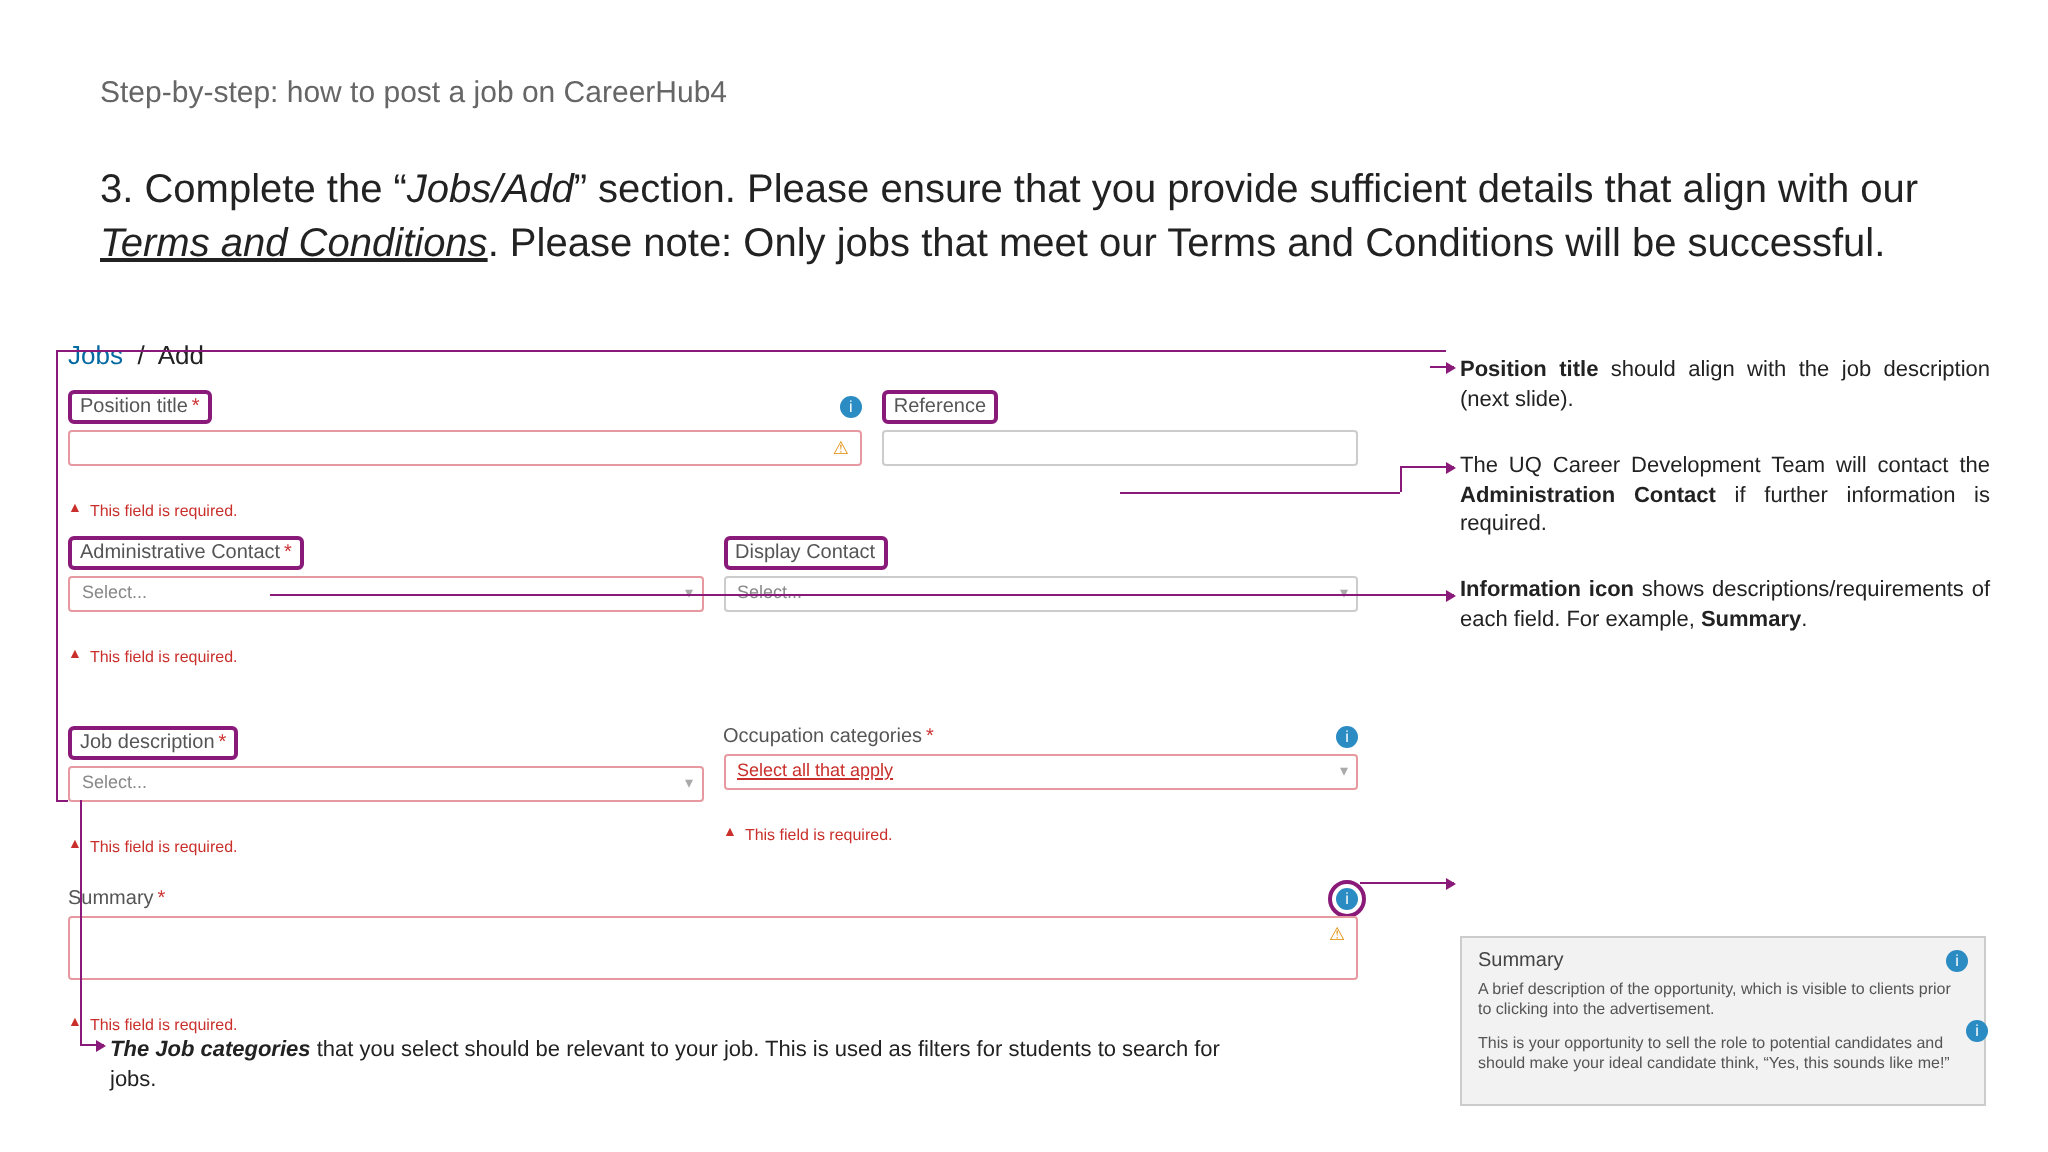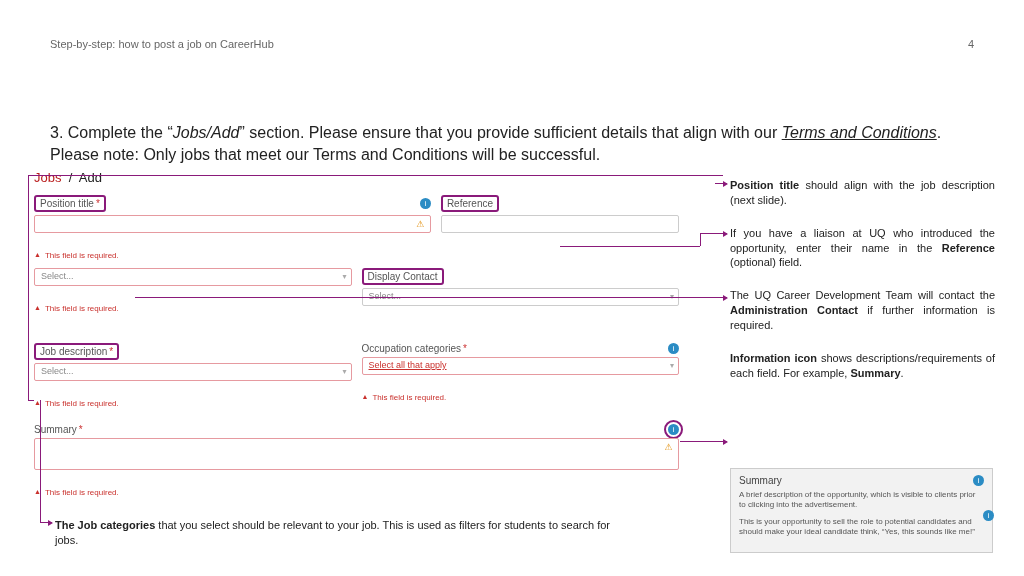--- a/index.html
+++ b/index.html
@@ -7,42 +7,41 @@
     font-family: "Segoe UI", Arial, sans-serif;
     width: 1024px;
     height: 576px;
     background: #fff;
     position: relative;
     color: #222;
   }
   .header-bar {
     position: absolute;
     top: 38px; left: 50px; right: 50px;
-    font-size: 11px; color: #666;
-    display: flex; justify-content: space-between; gap: 33px;
+    font-size: 15px; color: #666;
+    display: flex; justify-content: flex-start;
   }
   .step-heading {
     position: absolute;
     top: 82px; left: 50px; right: 50px;
-    font-size: 16px;
+    font-size: 20px;
     line-height: 1.35;
-    margin-top: 40px;
   }
   .step-heading .ital { font-style: italic; }
   .step-heading .ul { text-decoration: underline; }
   .step-heading .ul.ital { font-style: italic; }
 
   
   .mock {
     position: absolute;
     left: 34px; top: 170px;
     width: 645px;
   }
   .bc { font-size: 13px; margin-bottom: 10px; }
-  .bc .link { color: #b91c1c; }
+  .bc .link { color: #0369a1; }
   .row { display: flex; gap: 10px; margin-top: 8px; }
   .col { flex: 1; display: flex; flex-direction: column; }
   .lbl { font-size: 10px; color: #555; margin-bottom: 3px; display: flex; align-items: center; }
   .req::after { content: "*"; color: #cc3333; margin-left: 2px; }
   .box-lbl {
     display: inline-block;
     border: 2px solid #8a1a7a;
     border-radius: 3px;
     padding: 1px 4px;
     line-height: 1.1;
@@ -125,21 +124,21 @@
     content: ""; position: absolute; right: -1px; top: -3px;
     border-left: 5px solid #8a1a7a; border-top: 3px solid transparent; border-bottom: 3px solid transparent;
   }
 
   
   .bottom-note {
     position: absolute;
     left: 55px; top: 518px; width: 580px;
     font-size: 11px; line-height: 1.35;
   }
-  .bottom-note b { font-weight: 700; }
+  .bottom-note b { font-weight: 700; font-style: italic; }
 </style>
 </head>
 <body>
 
 <div class="header-bar">
   <span>Step-by-step: how to post a job on CareerHub</span>
   <span>4</span>
 </div>
 
 <div class="step-heading">
@@ -169,20 +168,23 @@
     <div class="col" style="flex:0.75">
       <div class="lbl">
         <span class="box-lbl">Reference</span>
       </div>
       <div class="input"></div>
     </div>
   </div>
 
   <div class="row">
     <div class="col">
+      <div class="lbl">
+        <span class="box-lbl req">Administrative Contact</span>
+      </div>
       <div class="input err">
         <span>Select...</span>
         <span class="caret">▾</span>
       </div>
       <div class="errmsg">This field is required.</div>
     </div>
     <div class="col">
       <div class="lbl">
         <span class="box-lbl">Display Contact</span>
       </div>
@@ -233,23 +235,20 @@
         <span class="warn" style="position:absolute;right:4px;top:2px">⚠</span>
       </div>
       <div class="errmsg">This field is required.</div>
     </div>
   </div>
 </div>
 
 <div class="notes">
   <div class="note">
     <b>Position title</b><span> should align with the job description (next slide).</span>
-  </div>
-  <div class="note">
-    <span>If you have a liaison at UQ who introduced the opportunity, enter their name in the </span><b>Reference</b><span> (optional) field.</span>
   </div>
   <div class="note">
     <span>The UQ Career Development Team will contact the </span><b>Administration Contact</b><span> if further information is required.</span>
   </div>
   <div class="note" style="">
     <b>Information icon</b><span> shows descriptions/requirements of each field. For example, </span><b>Summary</b><span>.</span>
   </div>
 </div>
 
 <div class="tooltip">

